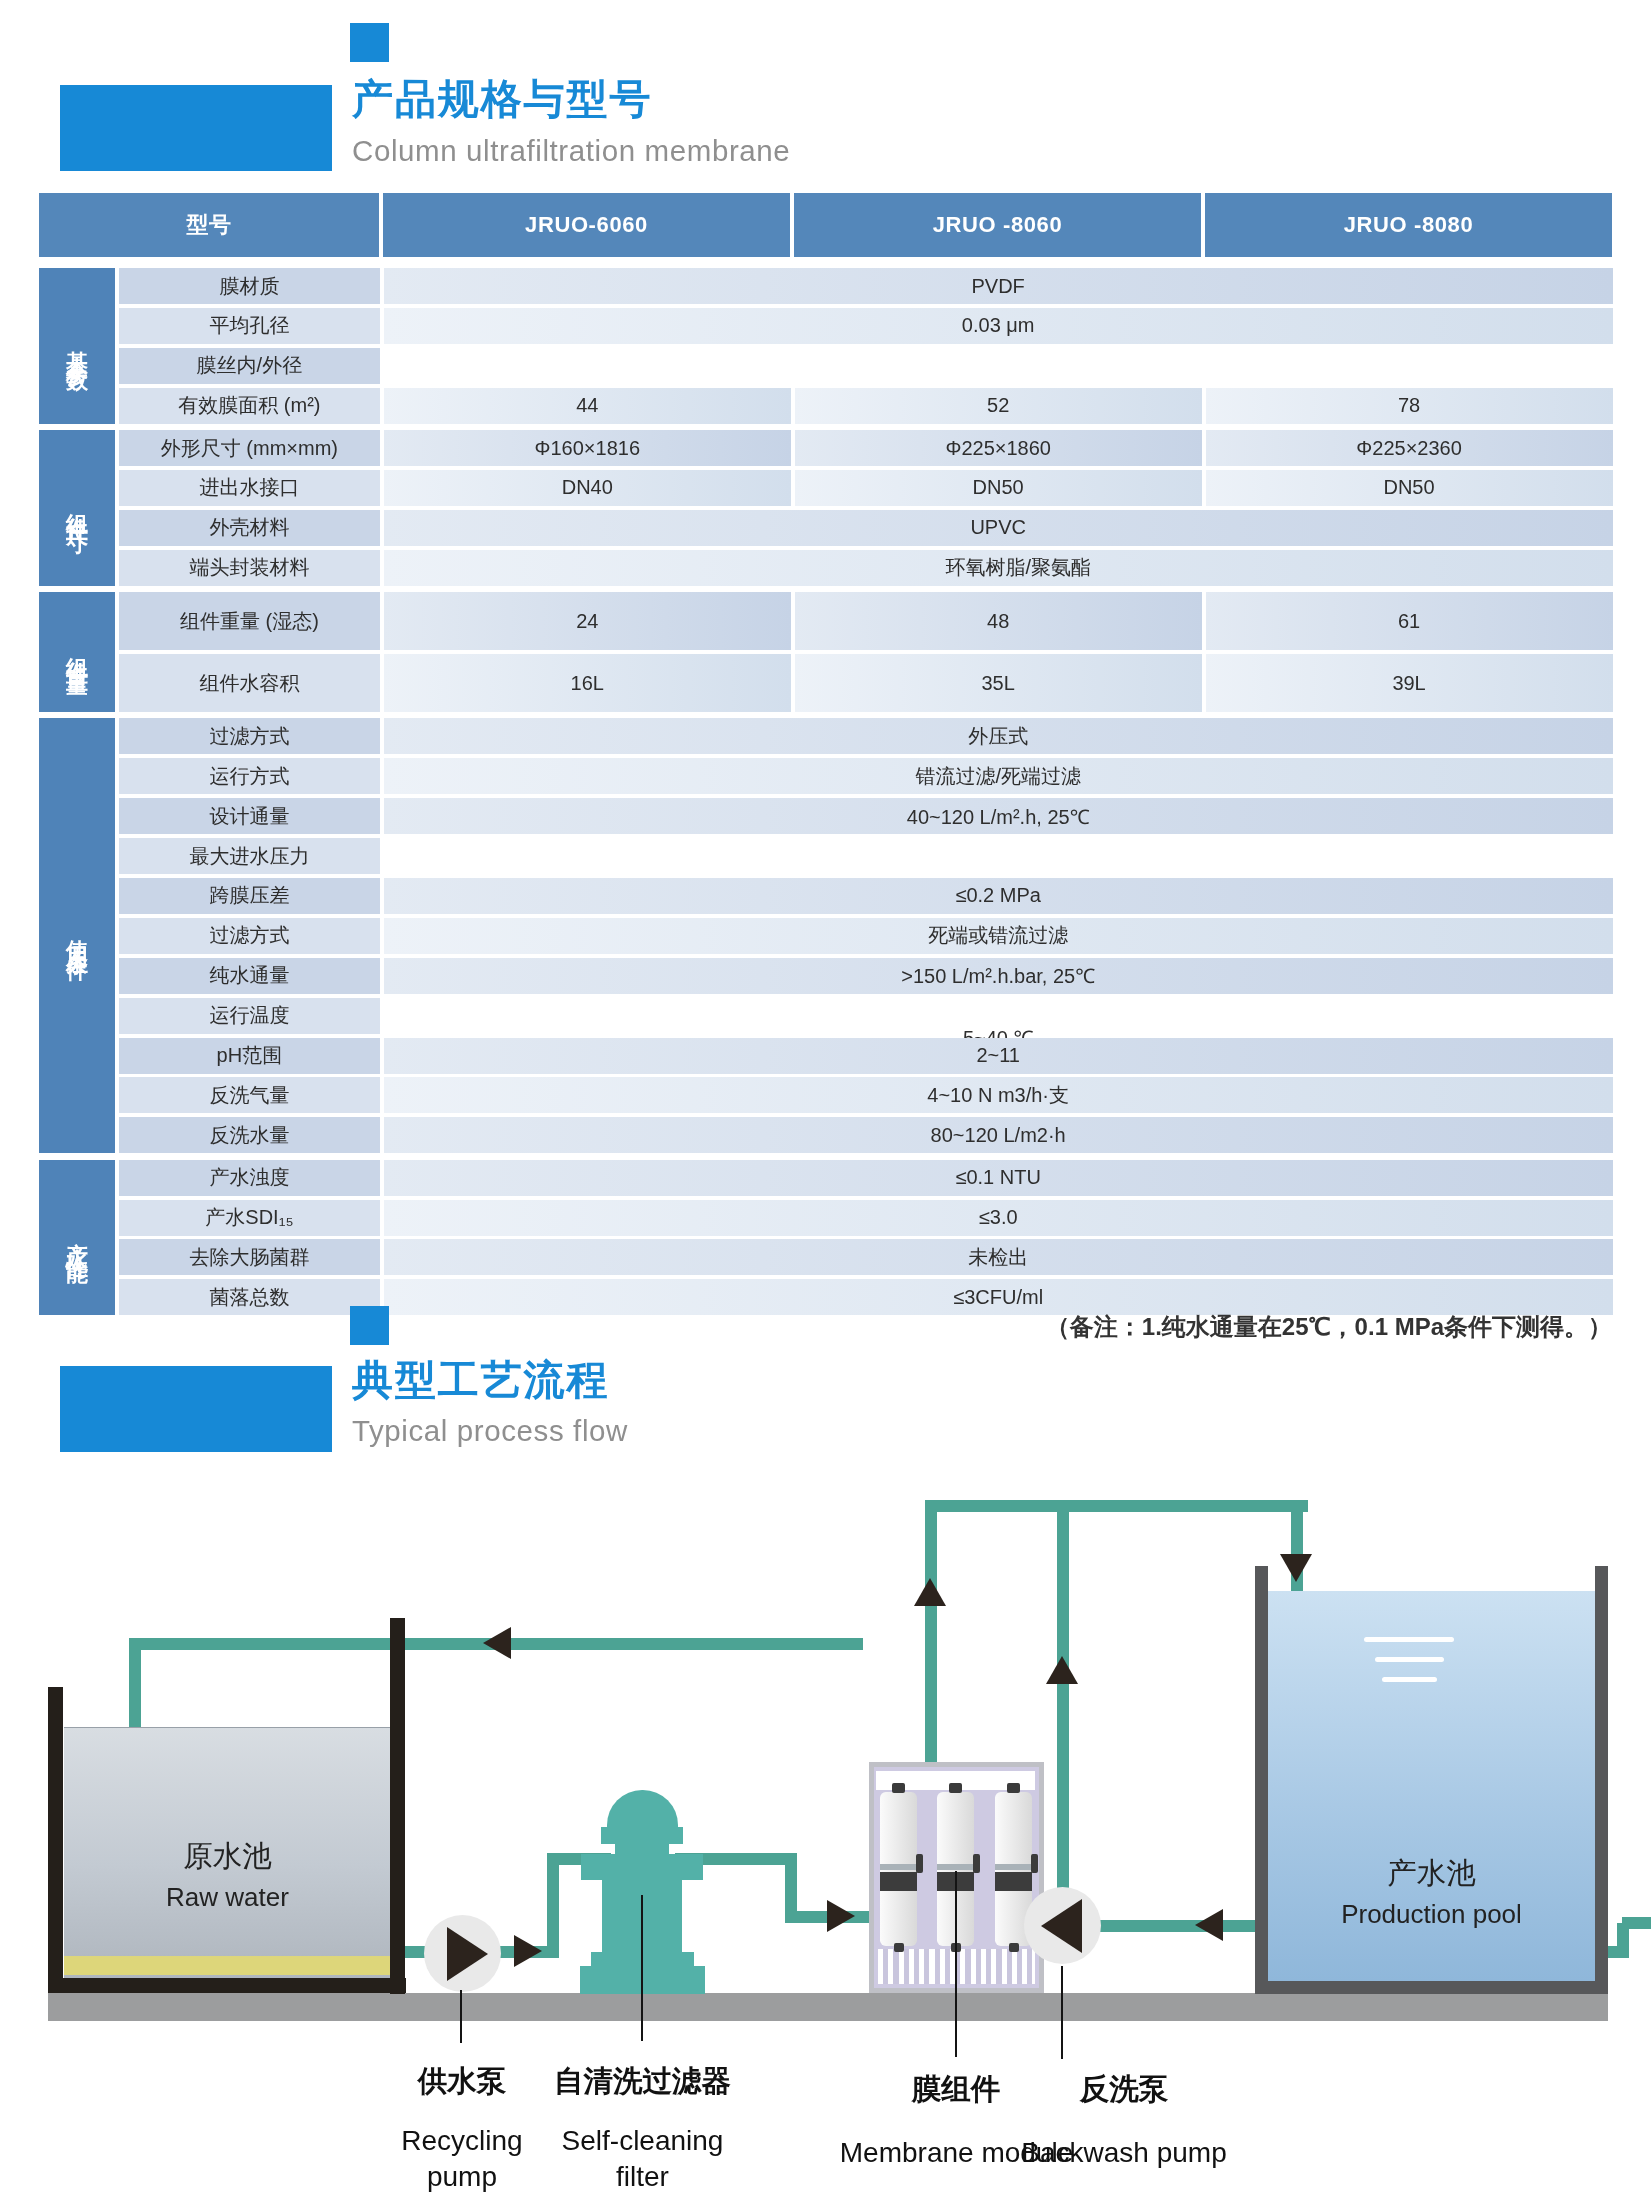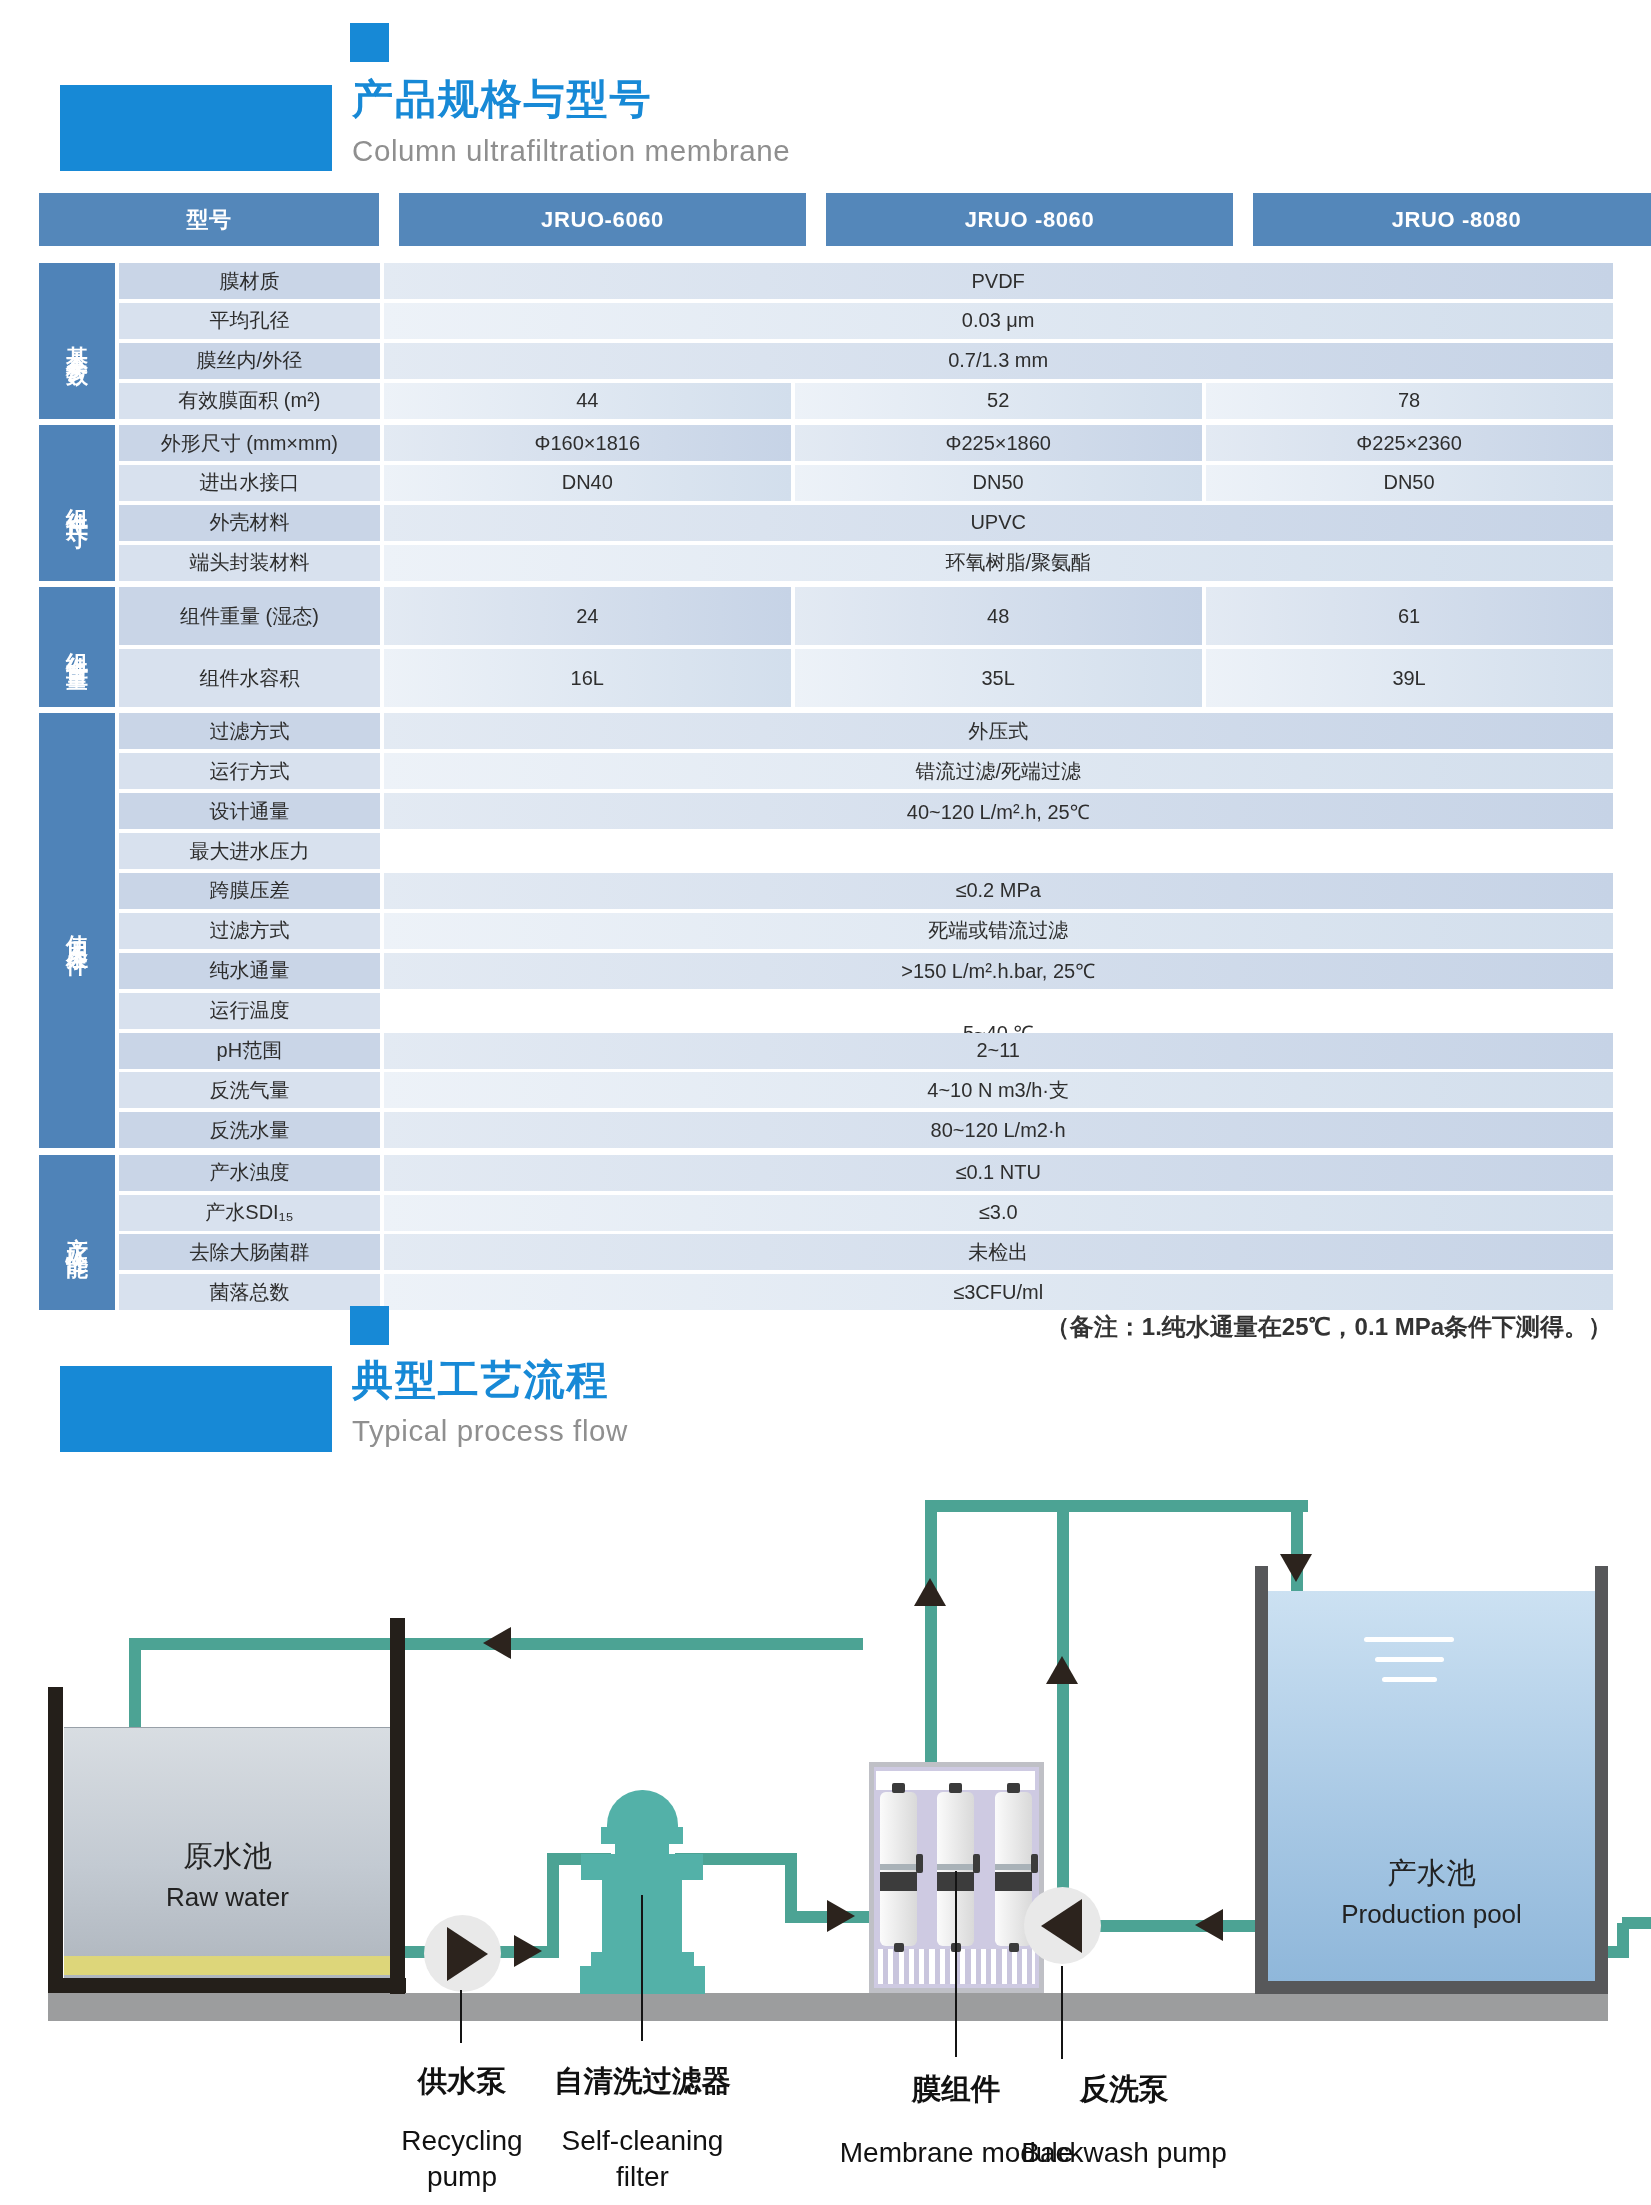--- a/index.html
+++ b/index.html
@@ -12,21 +12,21 @@
     color:#2e2e2e;
   }
   .abs{position:absolute;}
   
   .sq{position:absolute;width:39px;height:39px;background:#1789d6;}
   .bigrect{position:absolute;width:272px;height:86px;background:#1789d6;}
   .h-title{position:absolute;font-size:41px;font-weight:700;color:#1789d6;letter-spacing:1.9px;}
   .h-sub{position:absolute;font-size:29.5px;font-weight:400;color:#8f8f8f;letter-spacing:0.6px;}
   
   #spec-table{position:absolute;left:39px;top:193px;width:1574px;}
-  .t-header{display:grid;grid-template-columns:340px 407px 407px 407px;gap:20px;height:53px;margin-bottom:17px;}
+  .t-header{display:grid;grid-template-columns:340px 407px 407px 407px;gap:4px;height:64px;margin-bottom:11px;}
   .t-section{display:grid;grid-template-columns:76px 261px 407px 407px 407px;gap:3.9px;margin-bottom:6.4px;}
   .cell{display:flex;align-items:center;justify-content:center;text-align:center;}
   .c-head{background:#5487ba;color:#ffffff;font-weight:700;font-size:22px;letter-spacing:0.6px;}
   .c-cat{background:#4f83b8;color:#ffffff;writing-mode:vertical-rl;text-orientation:upright;
          font-weight:700;font-size:22px;letter-spacing:6.4px;}
   .c-label,.c-val{font-size:20px;color:#2e2e2e;}
   .c-al{background:#c9d5e7;}
   .c-av{background:linear-gradient(90deg,#e3eaf3,#c6d3e6);}
   .c-bl{background:#d8e1ee;}
   .c-bv{background:linear-gradient(90deg,#edf2f8,#d2deec);}
@@ -71,21 +71,20 @@
       <div class="cell c-head">JRUO -8060</div>
       <div class="cell c-head">JRUO -8080</div>
     </div>
     <div class="t-section" style="grid-template-rows: repeat(4, 36px);">
       <div class="cell c-cat" style="grid-area: 1 / 1 / span 4;">基本参数</div>
       <div class="cell c-label c-al" style="grid-area: 1 / 2;">膜材质</div>
       <div class="cell c-val c-av" style="grid-area: 1 / 3 / auto / 6;">PVDF</div>
       <div class="cell c-label c-bl" style="grid-area: 2 / 2;">平均孔径</div>
       <div class="cell c-val c-bv" style="grid-area: 2 / 3 / auto / 6;">0.03 μm</div>
       <div class="cell c-label c-al" style="grid-area: 3 / 2;">膜丝内/外径</div>
-      <div class="cell c-val c-av" style="grid-area: 3 / 3 / auto / 6;">0.7/1.3 mm</div>
       <div class="cell c-label c-bl" style="grid-area: 4 / 2;">有效膜面积 (m²)</div>
       <div class="cell c-val c-bv" style="grid-area: 4 / 3;">44</div>
       <div class="cell c-val c-bv" style="grid-area: 4 / 4;">52</div>
       <div class="cell c-val c-bv" style="grid-area: 4 / 5;">78</div>
     </div>
     <div class="t-section" style="grid-template-rows: repeat(4, 36px);">
       <div class="cell c-cat" style="grid-area: 1 / 1 / span 4;">组件尺寸</div>
       <div class="cell c-label c-al" style="grid-area: 1 / 2;">外形尺寸 (mm×mm)</div>
       <div class="cell c-val c-av" style="grid-area: 1 / 3;">Φ160×1816</div>
       <div class="cell c-val c-av" style="grid-area: 1 / 4;">Φ225×1860</div>

